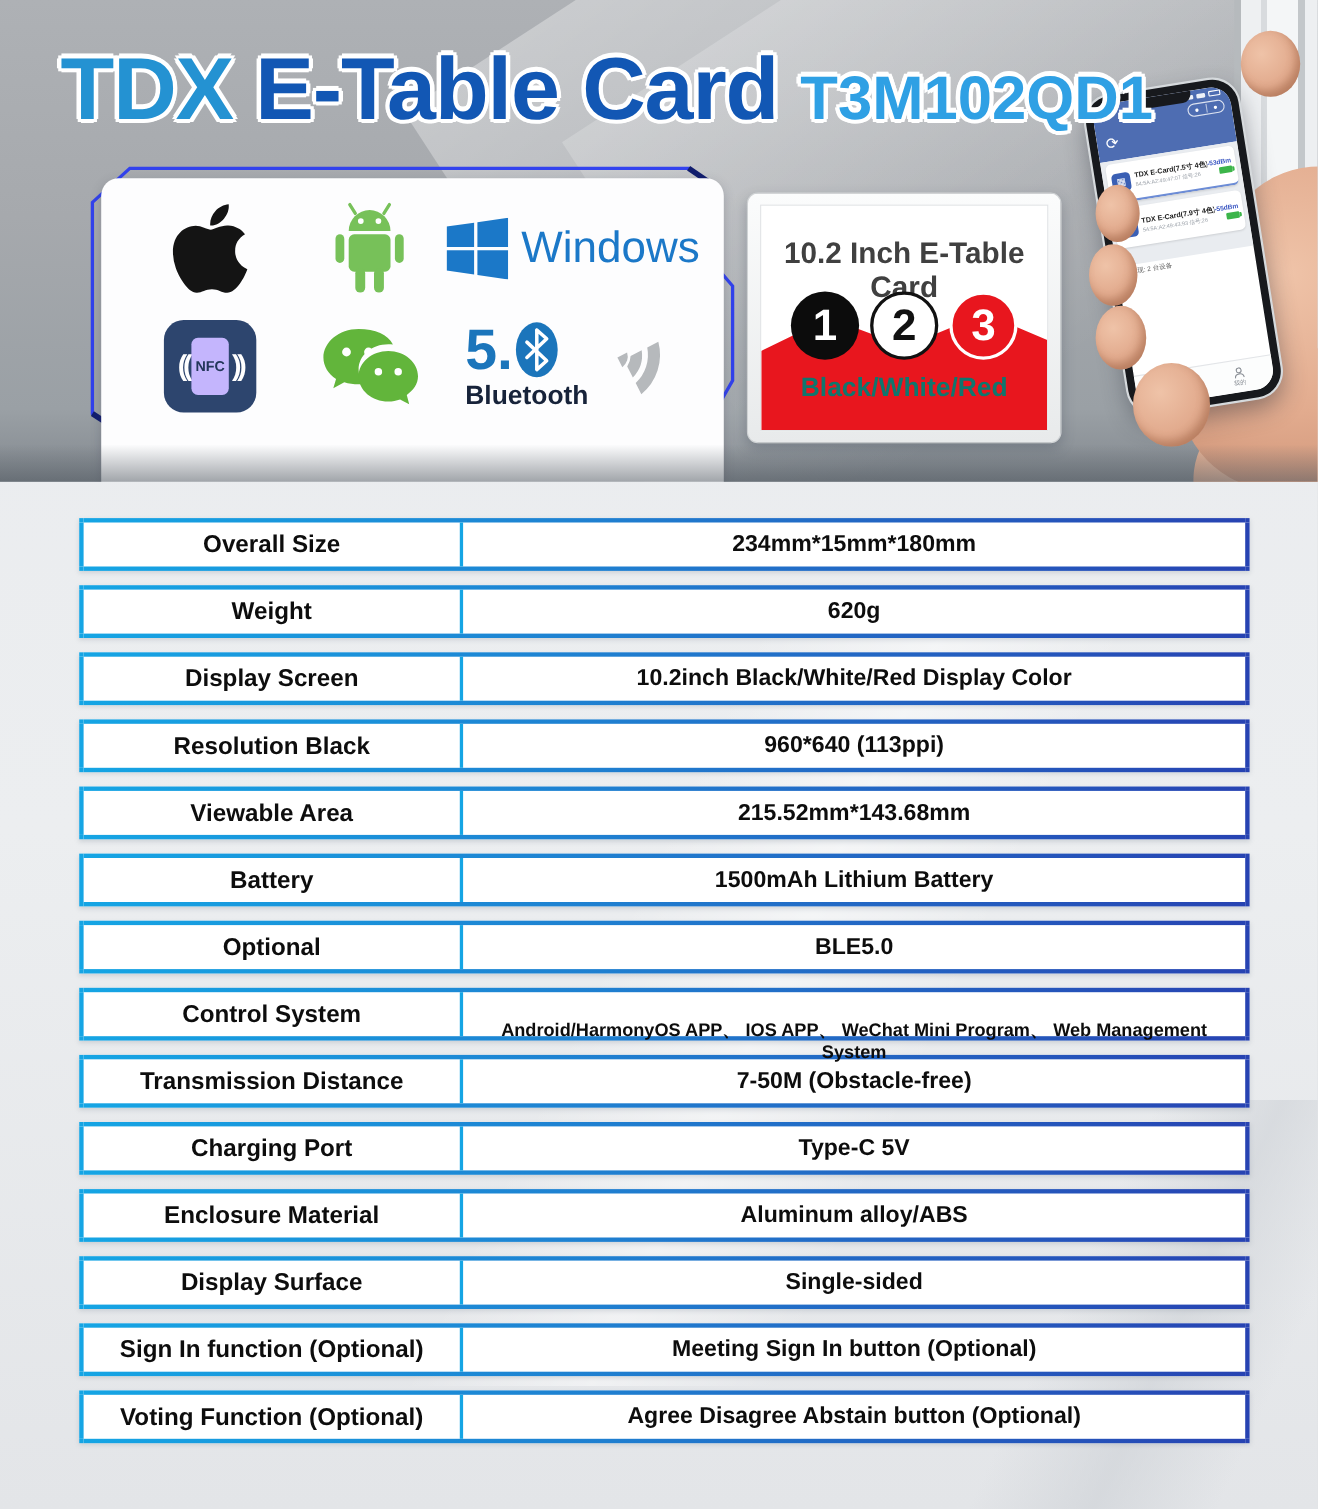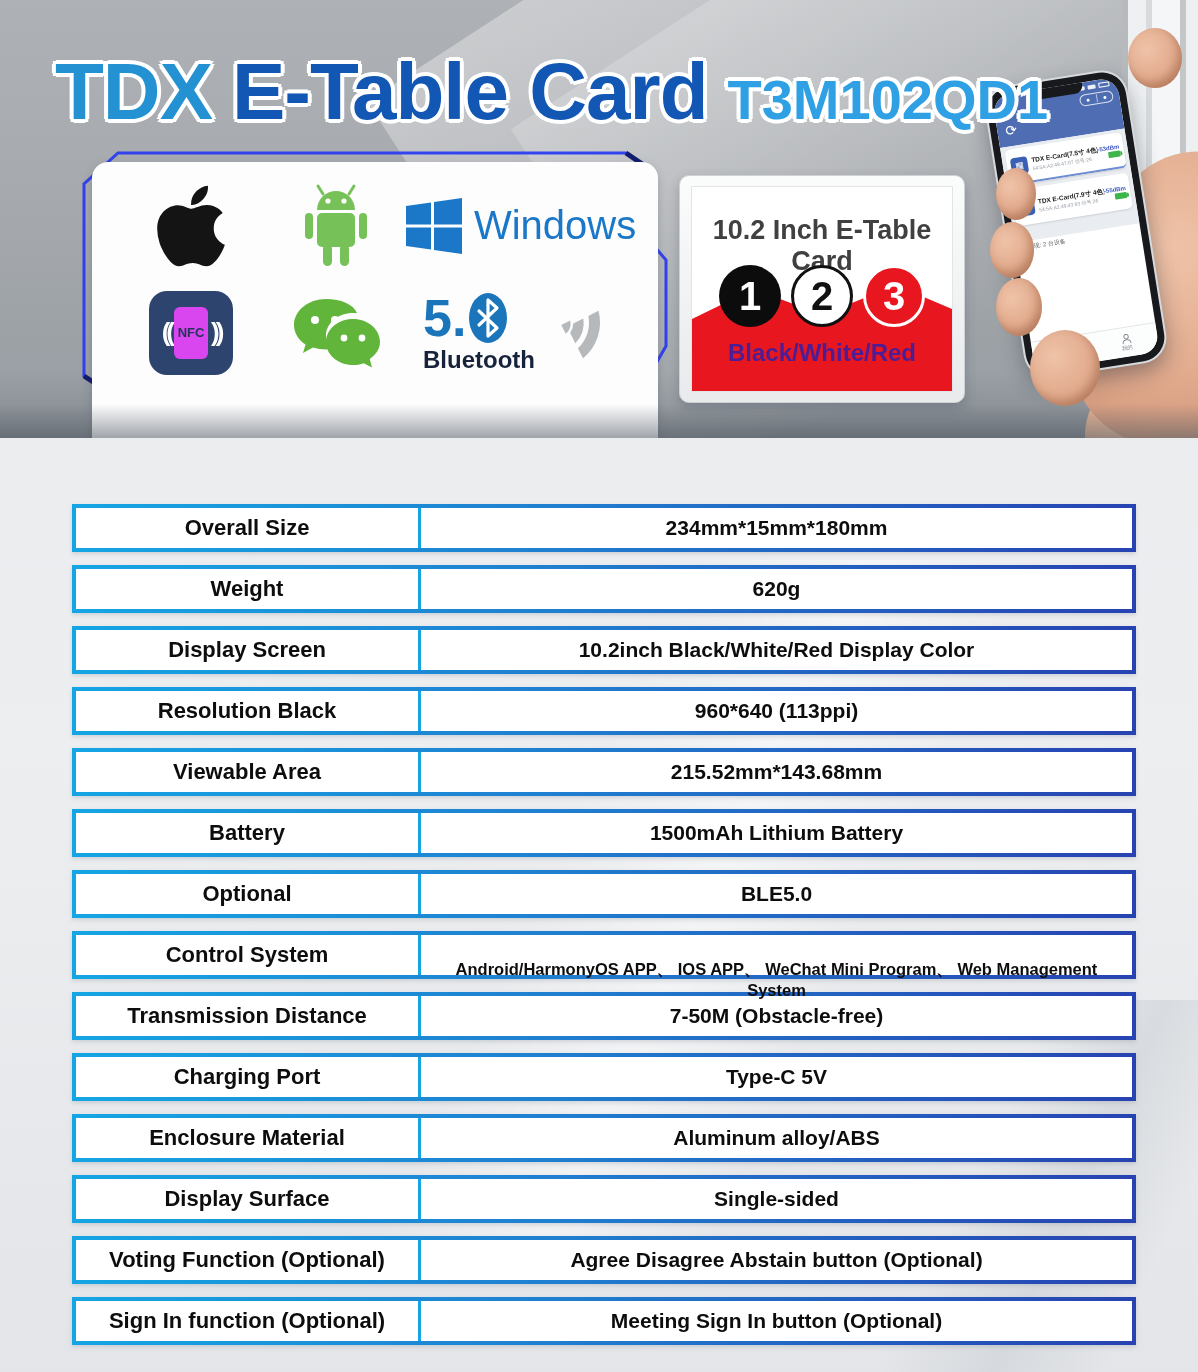--- a/index.html
+++ b/index.html
@@ -16,42 +16,42 @@
           transform:rotate(-33deg); pointer-events:none; }
   .beam2 { position:absolute; left:520px; top:-140px; width:900px; height:300px;
            background:linear-gradient(180deg,rgba(255,255,255,.20),rgba(255,255,255,0));
            transform:rotate(-33deg); pointer-events:none; }
   .window-frame { position:absolute; right:0; top:0; width:76px; height:438px;
           background:linear-gradient(90deg,#b6babd 0 6px,#eef0f2 6px 24px,#d8dbde 24px 30px,#f4f6f7 30px 58px,#c3c7ca 58px 64px,#edeff1 64px 76px); }
   .hero-shadow { position:absolute; left:0; top:404px; width:1198px; height:34px;
           background:linear-gradient(180deg,rgba(90,98,105,0),rgba(84,92,100,.55)); }
 
   
-  .title-row { position:absolute; left:55px; top:46px; width:920px; display:flex; align-items:baseline; gap:20px; white-space:nowrap; }
+  .title-row { position:absolute; left:55px; top:35px; width:920px; display:flex; align-items:baseline; gap:20px; white-space:nowrap; }
   .t-outline { font-weight:bold; letter-spacing:-1px;
       text-shadow:-4px 0 0 #fff,4px 0 0 #fff,0 -4px 0 #fff,0 4px 0 #fff,
                   -3px -3px 0 #fff,3px -3px 0 #fff,-3px 3px 0 #fff,3px 3px 0 #fff; }
   .t-main { font-size:80px; color:#2492d2; }
   .t-sec  { font-size:80px; color:#1257b4; }
   .t-model{ font-size:56px; color:#2fa0e4; letter-spacing:0; }
 
   
   .compat-wrap { position:absolute; left:78px; top:150px; width:596px; height:260px; }
   .compat-frame { position:absolute; left:0; top:0; }
   .compat-box { position:absolute; left:14px; top:12px; width:566px; height:297px; background:#fdfdfe;
                 border-radius:16px; box-shadow:0 4px 10px rgba(50,60,80,.25); }
   .compat-grid { position:absolute; left:24px; top:10px; width:520px; height:214px;
                  display:grid; grid-template-columns:150px 140px 230px; grid-template-rows:1fr 1fr;
                  align-items:center; justify-items:center; }
   .win-cell { display:flex; align-items:center; gap:12px; }
   .win-label { font-size:40px; color:#1b78c8; letter-spacing:0; }
   .nfc-badge { width:84px; height:84px; background:#2d456e; border-radius:18px;
                display:flex; align-items:center; justify-content:center; gap:3px; }
   .nfc-paren { color:#fff; font-size:26px; font-weight:bold; letter-spacing:-4px; }
-  .nfc-card { width:34px; height:52px; background:#d946ef; border-radius:6px;
+  .nfc-card { width:34px; height:52px; background:#c4b5fd; border-radius:6px;
               display:flex; align-items:center; justify-content:center; }
   .nfc-txt { font-size:13px; font-weight:bold; color:#23365a; }
   .bt-cell { display:flex; align-items:center; gap:18px; }
   .bt-left { text-align:left; }
   .bt-ver-row { display:flex; align-items:center; gap:2px; }
   .bt-ver { font-size:52px; font-weight:bold; color:#1b75bb; line-height:1; }
   .bt-word { font-size:24px; font-weight:bold; color:#17233a; margin-top:2px; }
 
   
   .ecard { position:absolute; left:679px; top:175px; width:286px; height:228px;
@@ -62,21 +62,21 @@
   .ecard-title { position:absolute; left:0; top:28px; width:100%; text-align:center;
            font-size:27px; font-weight:bold; color:#404040; }
   .ecard-badges { position:absolute; left:0; top:78px; width:100%; display:flex; justify-content:center; gap:10px; z-index:2; }
   .badge { width:62px; height:62px; border-radius:50%; display:flex; align-items:center;
            justify-content:center; font-size:40px; font-weight:bold; }
   .badge-1 { background:#0c0c0c; color:#fff; }
   .badge-2 { background:#fff; color:#111; border:3px solid #111; }
   .badge-3 { background:#e8161e; color:#fff; border:3px solid #fff; }
   .ecard-wave { position:absolute; left:0; bottom:0; width:100%; height:110px; z-index:1; }
   .ecard-colors { position:absolute; left:0; bottom:24px; width:100%; text-align:center;
-           font-size:24px; font-weight:bold; color:#4c1d95; z-index:3; }
+           font-size:24px; font-weight:bold; color:#0f766e; z-index:3; }
 
   
   .skin { background:radial-gradient(circle at 35% 35%, #efc3a8 0%, #e2ab8e 55%, #c98e72 100%); }
   .palm { position:absolute; left:1090px; top:150px; width:190px; height:300px; border-radius:90px;
           transform:rotate(18deg); }
   .wrist { position:absolute; left:1100px; top:330px; width:230px; height:220px; border-radius:70px;
           transform:rotate(-38deg); }
   .fingertip { position:absolute; border-radius:50%; box-shadow:inset -4px -5px 8px rgba(150,90,60,.45); }
   .phone-wrap { position:absolute; left:1002px; top:72px; width:150px; height:306px;
           transform:rotate(-9deg); }
@@ -112,21 +112,21 @@
   .dev-batt::after { content:""; position:absolute; right:-2px; top:1px; width:2px; height:4px;
           background:#3cb54a; border-radius:0 1px 1px 0; }
   .found { position:absolute; left:6px; top:150px; font-size:6px; color:#666; }
   .app-nav { position:absolute; left:0; bottom:0; width:100%; height:30px; border-top:1px solid #e3e5e8;
           background:#fcfdfd; display:flex; }
   .nav-item { flex:1; display:flex; flex-direction:column; align-items:center; justify-content:center; gap:1px; }
   .nav-label { font-size:5.5px; }
   .nav-dev .nav-label { color:#3a5fb4; } .nav-me .nav-label { color:#8a8f96; }
 
   
-  .spec-table { position:absolute; left:72px; top:504px; width:1064px; }
+  .spec-table { position:absolute; left:72px; top:471px; width:1064px; }
   .spec-row { display:flex; height:48px; margin-bottom:13px;
           border:4px solid; border-image:linear-gradient(90deg,#15a5e4 0%,#1f7fd0 45%,#2743b2 100%) 1;
           background:#fff; box-shadow:0 2px 4px rgba(120,130,145,.25); }
   .spec-label { flex:0 0 345px; border-right:3px solid #15a5e4; display:flex; align-items:center;
           justify-content:center; font-size:22px; font-weight:bold; color:#0d0d0d; }
   .spec-value { flex:1; display:flex; align-items:center; justify-content:center;
           font-size:21px; font-weight:bold; color:#0d0d0d; text-align:center; padding:0 6px; }
   .spec-row.dense .spec-value { font-size:16.5px; font-weight:bold;margin-top:44px; }
 
   .floor-streak { position:absolute; left:-200px; top:560px; width:1800px; height:700px;
@@ -363,22 +363,22 @@
     </div>
     <div class="spec-row">
       <div class="spec-label">Enclosure Material</div>
       <div class="spec-value">Aluminum alloy/ABS</div>
     </div>
     <div class="spec-row">
       <div class="spec-label">Display Surface</div>
       <div class="spec-value">Single-sided</div>
     </div>
     <div class="spec-row">
+      <div class="spec-label">Sign In function (Optional)</div>
+      <div class="spec-value">Meeting Sign In button (Optional)</div>
+    </div>
+    <div class="spec-row">
       <div class="spec-label">Voting Function (Optional)</div>
       <div class="spec-value">Agree Disagree Abstain button (Optional)</div>
     </div>
-    <div class="spec-row">
-      <div class="spec-label">Sign In function (Optional)</div>
-      <div class="spec-value">Meeting Sign In button (Optional)</div>
-    </div>
   </div>
 
 </div>
 
 </body></html>

